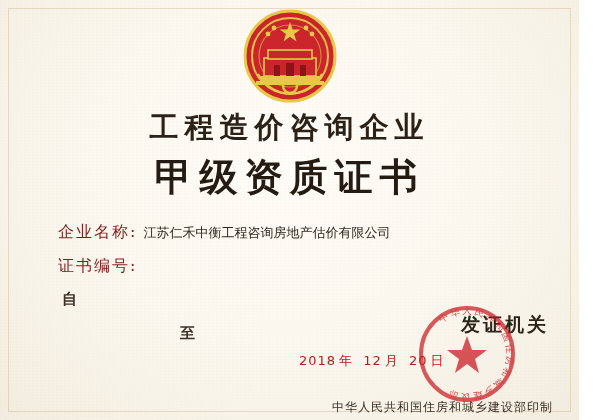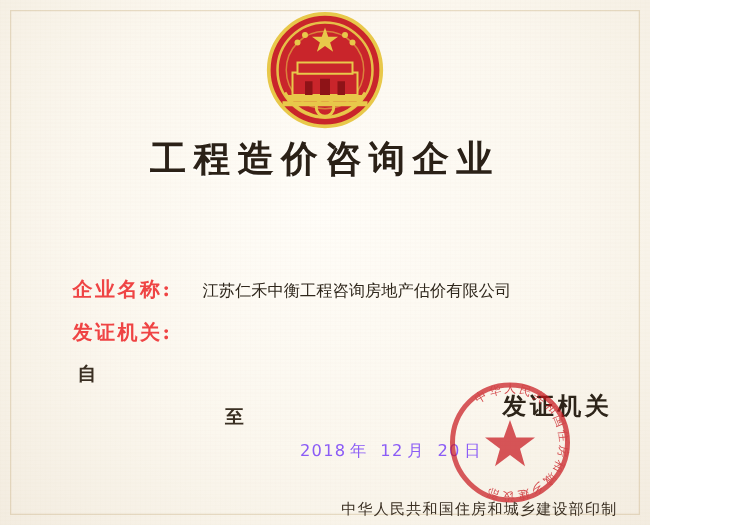--- a/index.html
+++ b/index.html
@@ -2,21 +2,21 @@
 <html><head>
 <meta charset="utf-8">
 <style>
   html, body {
     margin: 0;
     padding: 0;
     background: #ffffff;
   }
   #cert {
     position: relative;
-    width: 520px;
+    width: 579px;
     height: 420px;
     overflow: hidden;
     background: #fdfbf6;
     font-family: "DejaVu Sans", "Liberation Sans", sans-serif;
     color: #3a2f22;
   }
   
   #cert .paper {
     position: absolute;
     inset: 0;
@@ -82,31 +82,31 @@
     width: 484px;
   }
   .row {
     display: flex;
     align-items: baseline;
     margin-bottom: 12px;
     min-height: 22px;
   }
   .flabel {
     font-size: 16px;
-    font-weight: 700;
+    font-weight: 400;
     letter-spacing: 2px;
-    color: #ef4444;
+    color: #7f1d1d;
     font-family: "DejaVu Serif", "Liberation Serif", serif;
     white-space: nowrap;
   }
   .flabel.wide { letter-spacing: 6px; }
   .fvalue {
     font-size: 13px;
     color: #2f271c;
-    margin-left: 24px;
+    margin-left: 6px;
     font-family: "DejaVu Sans", "Liberation Sans", sans-serif;
     white-space: nowrap;
   }
   .row.valid .fvalue-pre {
     font-size: 15px;
     font-weight: 700;
     margin-left: 4px;
     font-family: "DejaVu Serif", "Liberation Serif", serif;
   }
   .row.valid2 {
@@ -125,21 +125,21 @@
     font-size: 19px;
     font-weight: 700;
     letter-spacing: 3px;
     color: #2d2419;
     font-family: "DejaVu Serif", "Liberation Serif", serif;
     text-align: right;
   }
   .issue-date {
     margin-top: 14px;
     font-size: 13px;
-    color: #8b5cf6;
+    color: #b91c1c;
     letter-spacing: 1px;
     white-space: nowrap;
   }
   .issue-date .num { font-size: 13px; }
   .issue-date .unit { font-size: 13px; margin: 0 5px 0 3px; }
 
   
   .seal {
     position: absolute;
     right: 56px;
@@ -203,28 +203,29 @@
         <circle cx="74" cy="28" r="2.4"></circle>
       </g>
 
       <circle cx="52" cy="80" r="7" fill="none" stroke="#e8c84a" stroke-width="2.4"></circle>
 
       <path d="M20 68 Q30 86 52 88 Q74 86 84 68" fill="none" stroke="#e8c84a" stroke-width="2.2"></path>
     </svg>
   </div>
 
   <div class="title1">工程造价咨询企业</div>
+  <div class="title2">甲级资质证书</div>
 
   <div class="fields">
     <div class="row">
       <span class="flabel">企业名称:</span>
       <span class="fvalue">江苏仁禾中衡工程咨询房地产估价有限公司</span>
     </div>
     <div class="row">
-      <span class="flabel">发证机关:</span>
+      <span class="flabel">证书编号:</span>
     </div>
     <div class="row valid">
       <span class="fvalue-pre">自</span>
     </div>
     <div class="row valid valid2">
       <span class="fvalue-pre">至</span>
     </div>
   </div>
 
   <div class="issuer">

